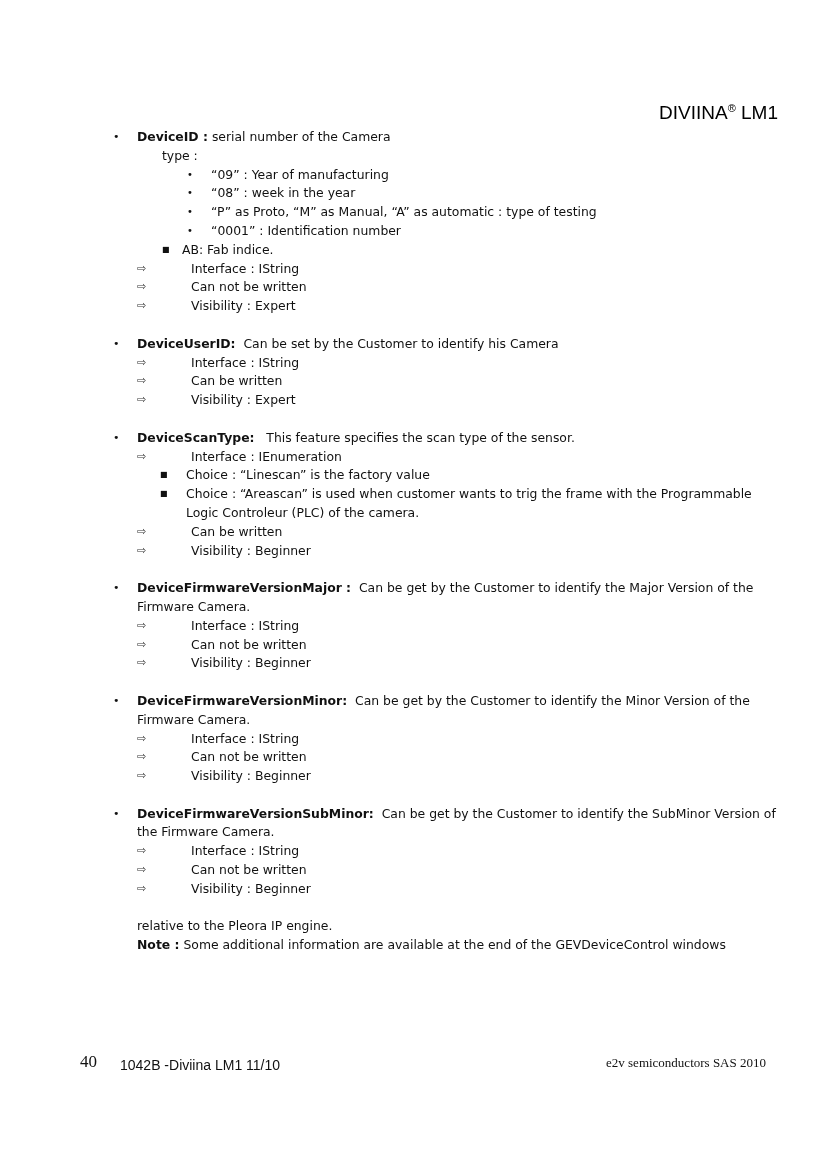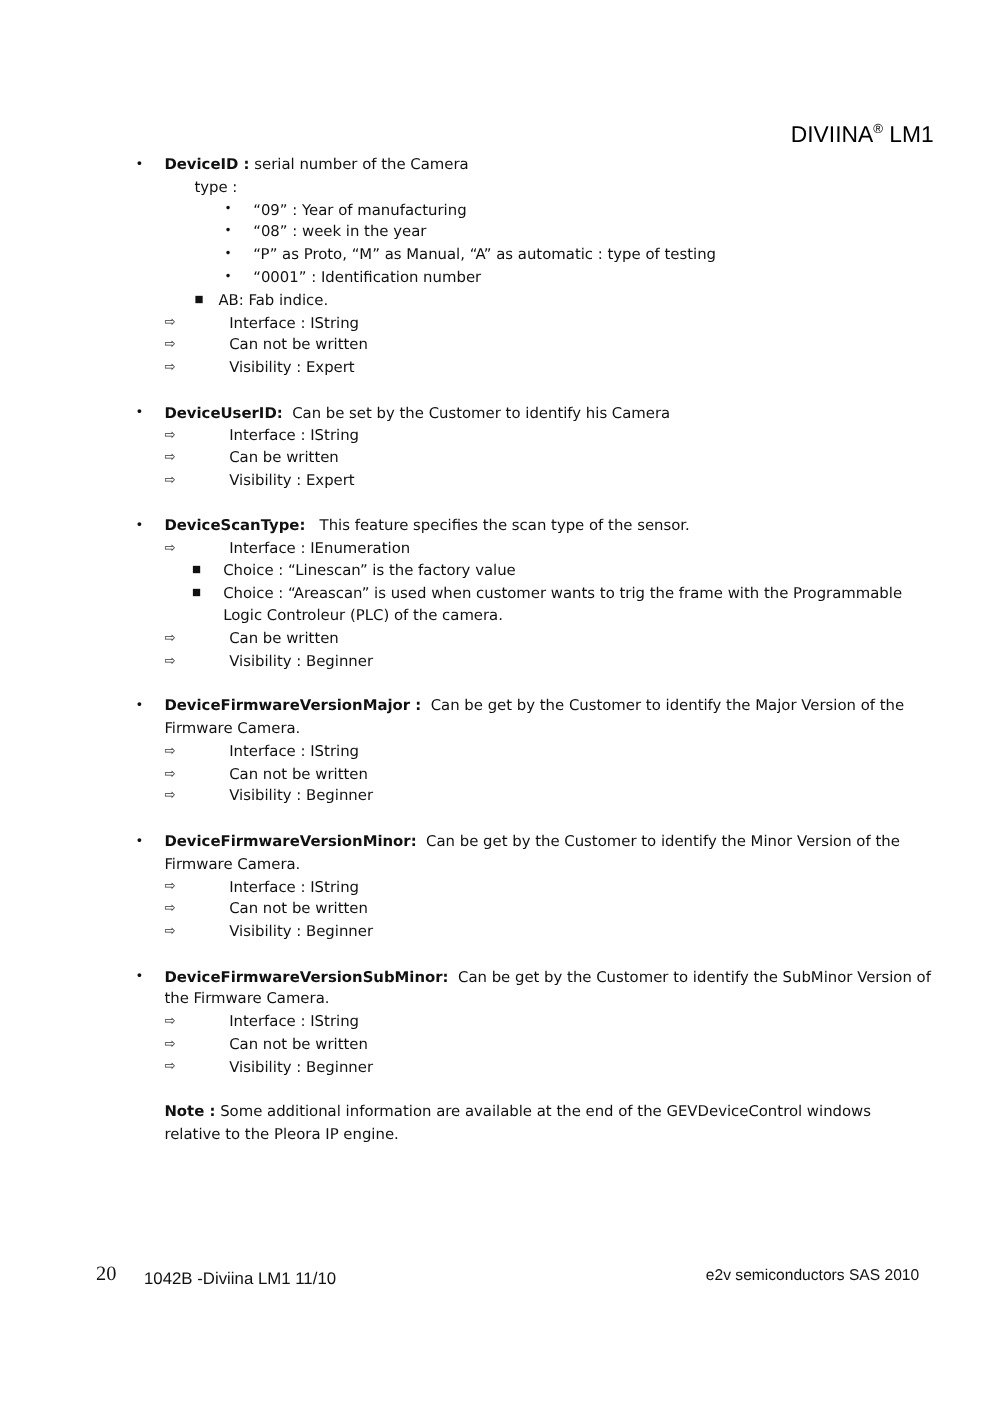--- a/index.html
+++ b/index.html
@@ -19,21 +19,21 @@
   .square-text { position: absolute; left: 182px; }
   .arrow { position: absolute; left: 137px; font-size: 11px; color: #333; }
   .arrow-text { position: absolute; left: 162px; margin-left: 29px; }
   .sq2 { position: absolute; left: 160px; font-size: 8px; }
   .sq2-text { position: absolute; left: 186px; text-align: right; }
   b { font-weight: bold; }
   .gap { height: 18.8px; }
   .footer { position: absolute; top: 1052px; left: 0; width: 826px; }
   .page-num { position: absolute; left: 80px; font-family: "Liberation Serif", serif; font-size: 17px; top: 0; }
   .doc-ref { position: absolute; left: 120px; top: 5px; font-family: "Liberation Sans", sans-serif; font-size: 14px; }
-  .copyright { position: absolute; right: 60px; top: 3px; font-family: Liberation Sans, sans-serif; font-size: 13px; }
+  .copyright { position: absolute; right: 60px; top: 3px; font-family: Liberation Serif, serif; font-size: 13px; }
 </style>
 </head>
 <body>
 
 <div class="header-title"><span>DIVIINA</span><sup>®</sup> <span>LM1</span></div>
 
 <div class="content">
 
   <div class="row">
     <span class="bullet">•</span>
@@ -180,24 +180,24 @@
       <span class="arrow">⇨</span>
       <span class="arrow-text">Can not be written</span>
     </div>
   <div class="row">
       <span class="arrow">⇨</span>
       <span class="arrow-text">Visibility : Beginner</span>
     </div>
   <div class="gap"></div>
 
   <div class="row">
+      <span class="main-text">relative to the Pleora IP engine.</span>
+    </div>
+  <div class="row">
     <span class="main-text"><b>Note :</b> <span>Some additional information are available at the  end of the GEVDeviceControl windows</span></span>
   </div>
-  <div class="row">
-      <span class="main-text">relative to the Pleora IP engine.</span>
-    </div>
 </div>
 
 <div class="footer">
-  <span class="page-num">20</span>
+  <span class="page-num">40</span>
   <span class="doc-ref">1042B -Diviina LM1 11/10</span>
   <span class="copyright">e2v semiconductors SAS 2010</span>
 </div>
 
 </body></html>

